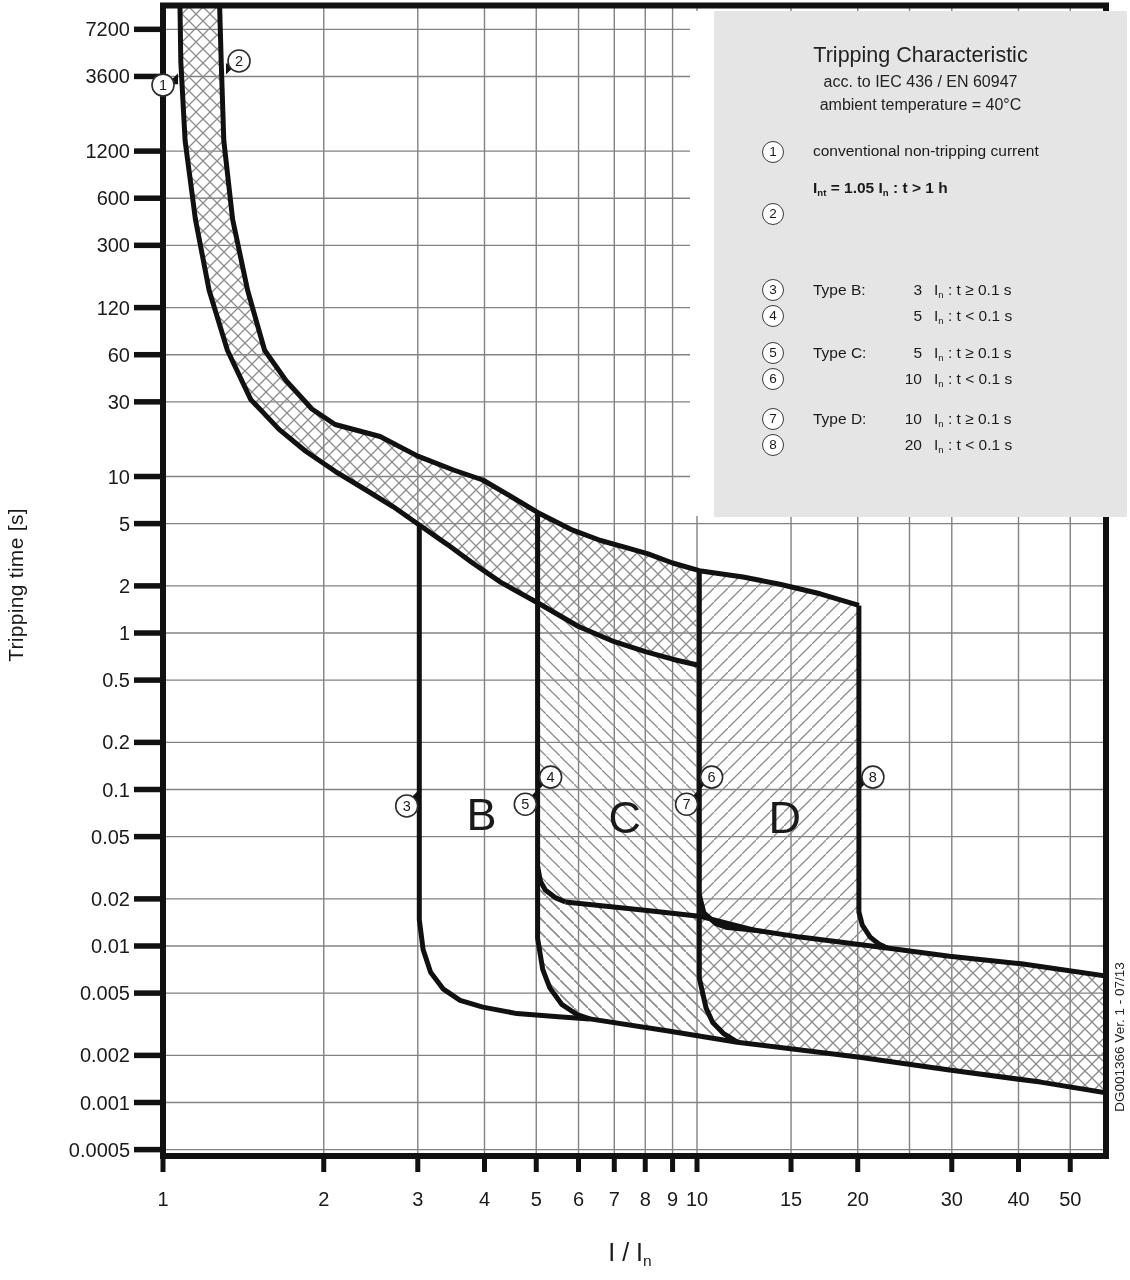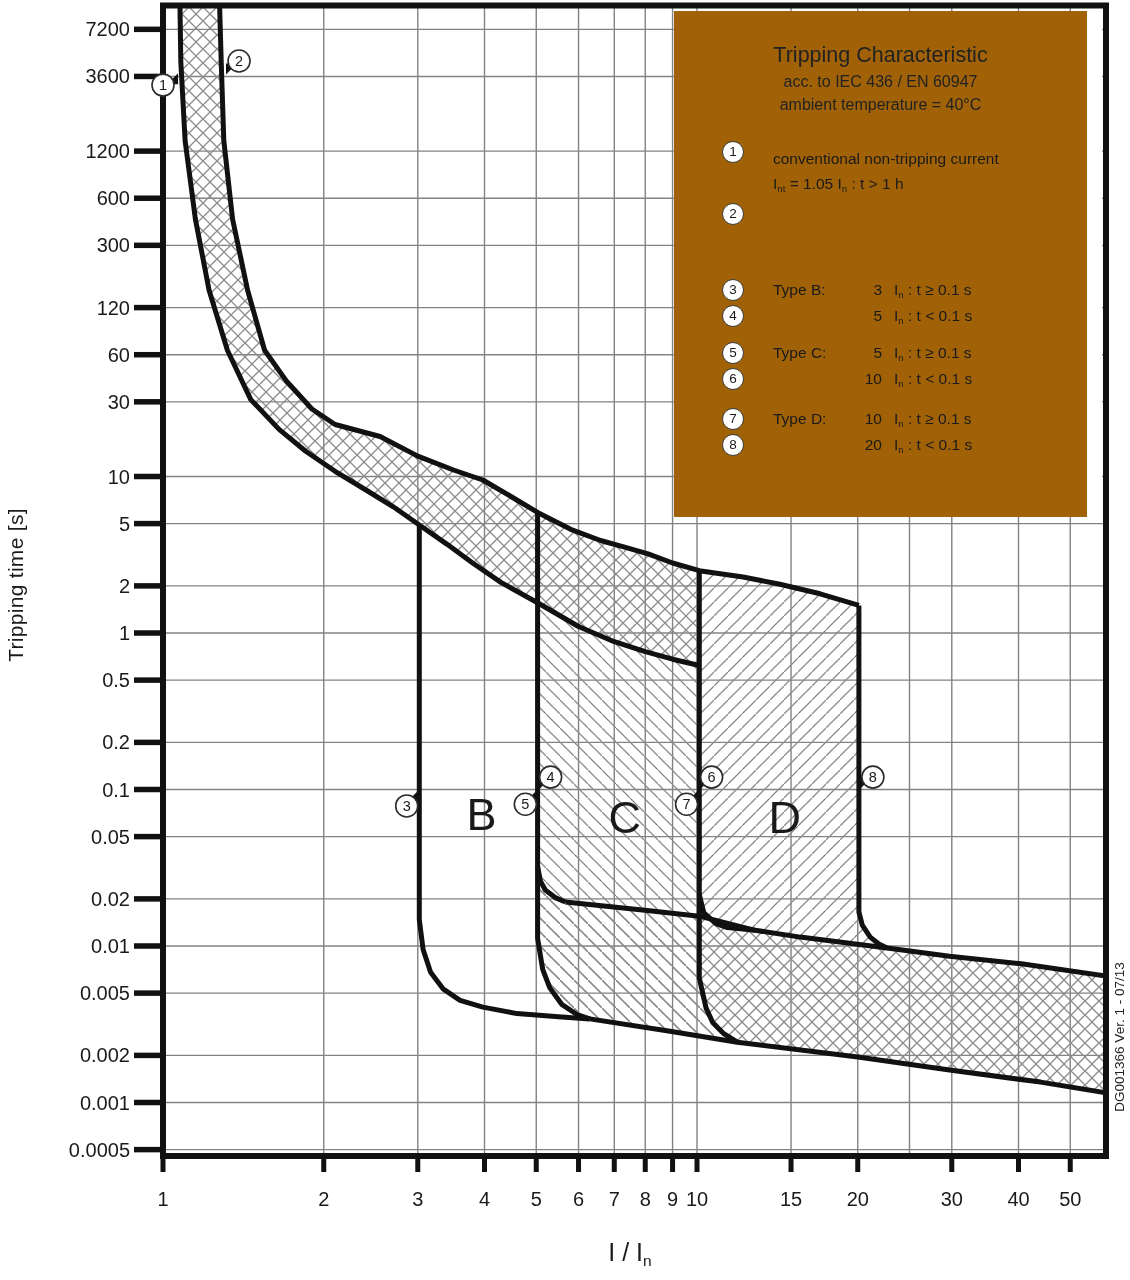--- a/index.html
+++ b/index.html
@@ -8,30 +8,30 @@
   svg{position:absolute;left:0;top:0;}
   svg text{font-family:"Liberation Sans",sans-serif;fill:#1a1a1a;}
   .ytitle{position:absolute;left:16px;top:585px;transform:translate(-50%,-50%) rotate(-90deg);
           font-size:21px;white-space:nowrap;letter-spacing:.3px;}
   .xtitle{position:absolute;left:630px;top:1238px;transform:translateX(-50%);
           font-size:25px;white-space:nowrap;}
   .footnote{position:absolute;left:1119px;top:1037px;transform:translate(-50%,-50%) rotate(-90deg);
           font-size:13.5px;white-space:nowrap;color:#222;}
   sub{font-size:.62em;vertical-align:-0.35em;line-height:0;}
   
-  .legend{position:absolute;left:674px;top:11px;width:413px;height:506px;background:#a16207;}
+  .legend{position:absolute;left:714px;top:11px;width:413px;height:506px;background:#e5e5e5;}
   .lg-title{margin-top:32px;text-align:center;font-size:21.5px;color:#222;}
   .lg-sub{text-align:center;font-size:16px;margin-top:5px;color:#222;}
   .lg-item{position:absolute;left:0;width:100%;font-size:15.5px;}
   .lg-pair{display:grid;grid-template-columns:90px auto;}
   .lg-circ{box-sizing:border-box;width:22px;height:22px;margin-left:48px;border:1.5px solid #3a3a3a;
            border-radius:50%;text-align:center;line-height:19px;font-size:13.5px;background:#fff;}
   .lg-lines{padding-left:9px;}
-  .lg-line1{line-height:20px;margin-top:8px;}
-  .lg-line2{line-height:20px;margin-top:5px;}
+  .lg-line1{line-height:20px;}
+  .lg-line2{line-height:20px;margin-top:17px;font-weight:bold;}
   .lg-row{display:grid;grid-template-columns:90px 85px 33px auto;height:26px;align-items:center;}
   .lg-row .lg-circ{margin-top:0;}
   .lg-label{padding-left:9px;}
   .lg-num{text-align:right;}
   .lg-rest{padding-left:12px;}
 </style>
 </head>
 <body>
 
 <div class="stage">

